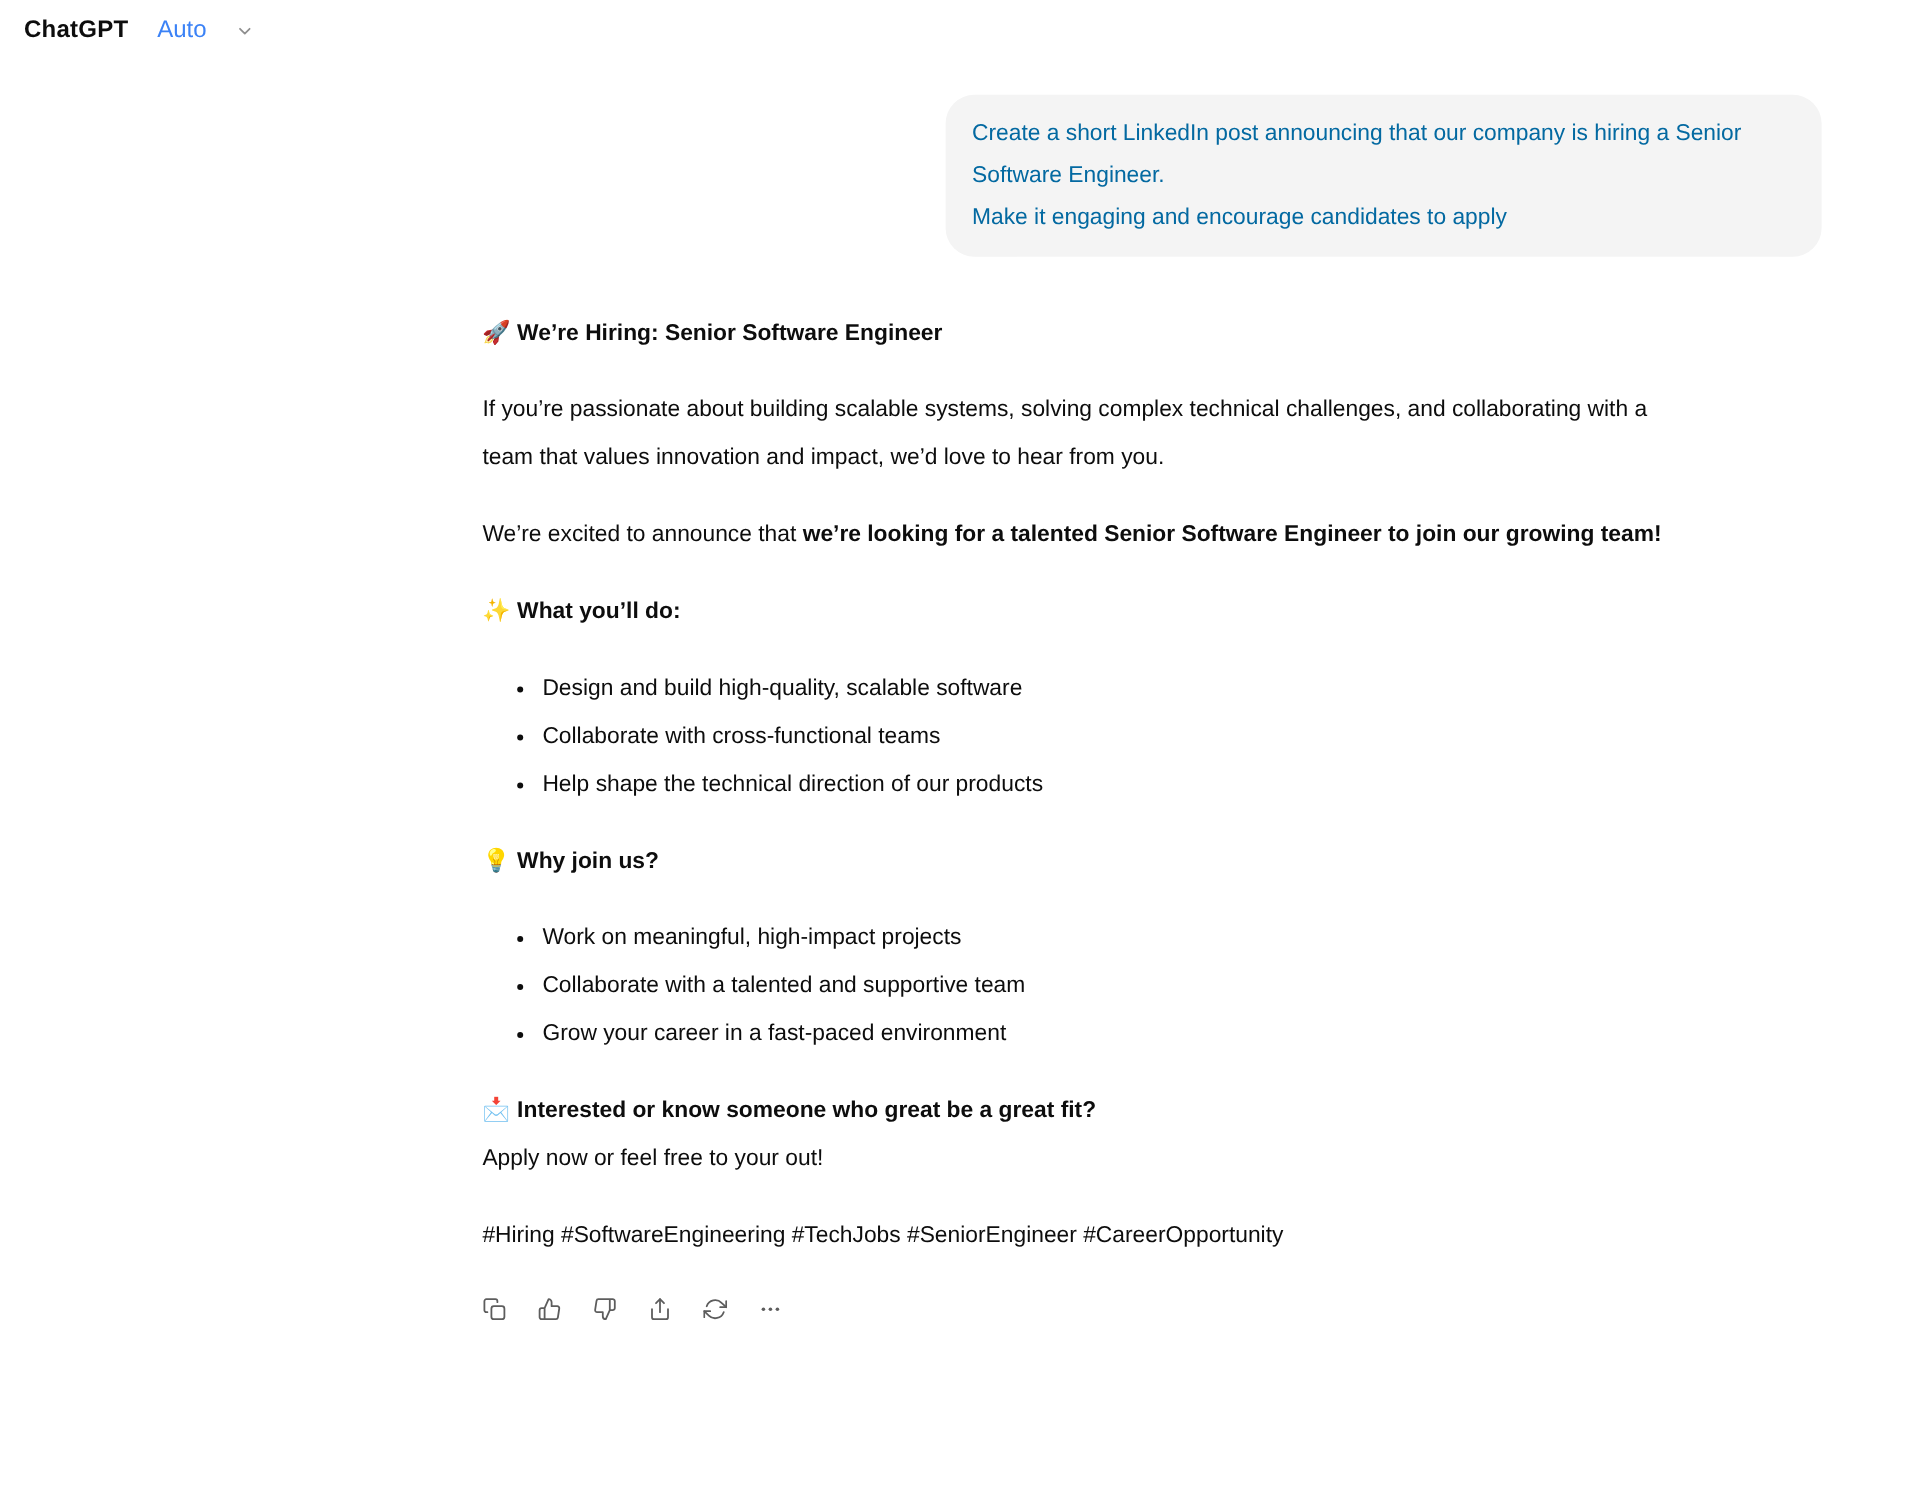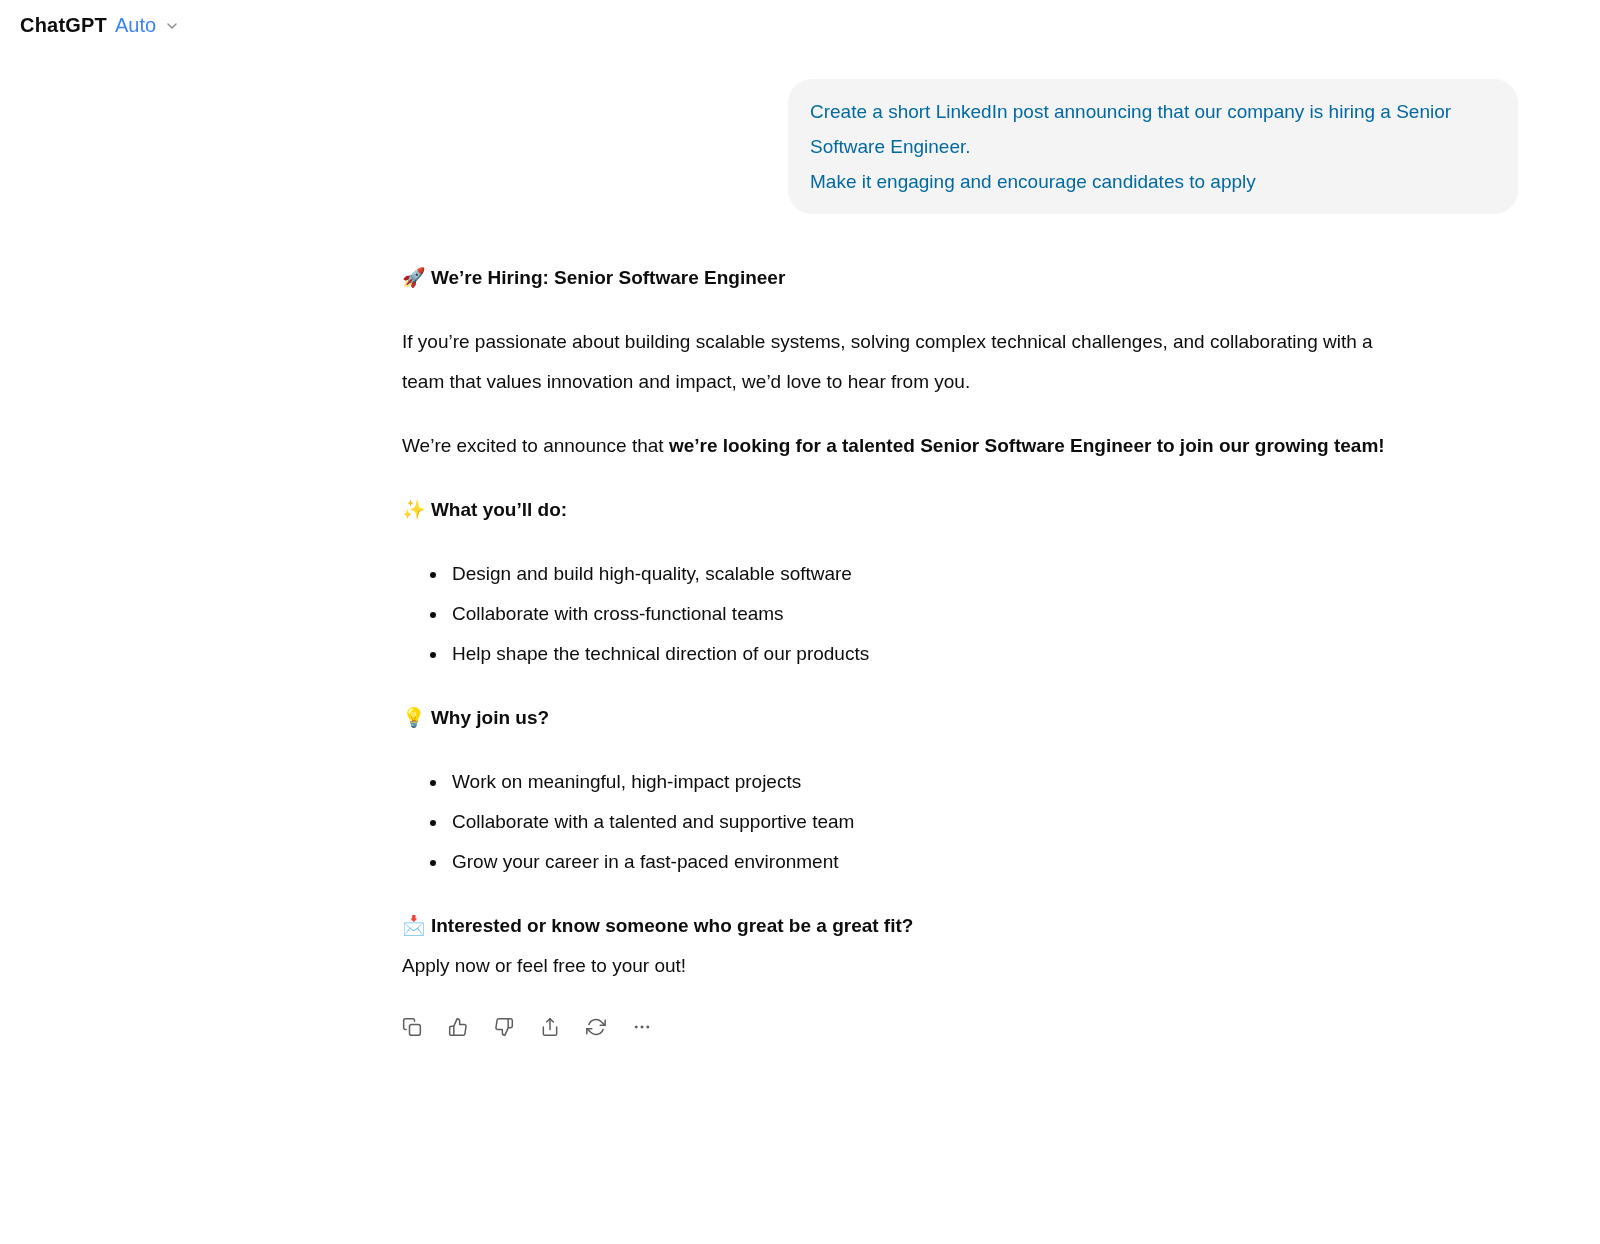--- a/index.html
+++ b/index.html
@@ -9,21 +9,21 @@
     height: 1244px;
     background: #ffffff;
     color: #0d0d0d;
     font-family: "Liberation Sans", "DejaVu Sans", sans-serif;
     overflow: hidden;
   }
 
   
   .topbar { display: flex; align-items: center; padding: 8px 10px; }
   .model-switcher {
-    display: inline-flex; align-items: center; gap: 8px;
+    display: inline-flex; align-items: center; gap: 24px;
     border: none; background: transparent; cursor: pointer;
     font-family: inherit; font-size: 20px; color: #0d0d0d;
     padding: 6px 10px; border-radius: 10px;
   }
   .model-switcher .brand { font-weight: 700; letter-spacing: .2px; }
   .model-switcher .mode { color: #3b82f6; font-weight: 400; }
   .model-switcher .chev { display: flex; color: #8f8f8f; }
 
   
   .conversation { width: 1116px; margin: 28px 82px 0 402px; }
@@ -103,20 +103,21 @@
     <h3>💡 Why join us?</h3>
     <ul>
       <li>Work on meaningful, high-impact projects</li>
       <li>Collaborate with a talented and supportive team</li>
       <li>Grow your career in a fast-paced environment</li>
     </ul>
 
     <h3 class="cta-heading">📩 Interested or know someone who great be a great fit?</h3>
     <p class="cta-text">Apply now or feel free to your out!</p>
 
+    <p class="hashtags">#Hiring #SoftwareEngineering #TechJobs #SeniorEngineer #CareerOpportunity</p>
 
     <div class="actions">
       <button class="action-btn">
         <svg width="20" height="20" viewBox="0 0 24 24" fill="none" stroke="currentColor" stroke-width="1.8" stroke-linecap="round" stroke-linejoin="round">
             <rect x="9" y="9" width="13" height="13" rx="2.5"></rect>
             <path d="M5 15H4a2 2 0 0 1-2-2V4a2 2 0 0 1 2-2h9a2 2 0 0 1 2 2v1"></path>
           </svg>
       </button>
       <button class="action-btn">
         <svg width="20" height="20" viewBox="0 0 24 24" fill="none" stroke="currentColor" stroke-width="1.8" stroke-linecap="round" stroke-linejoin="round">

